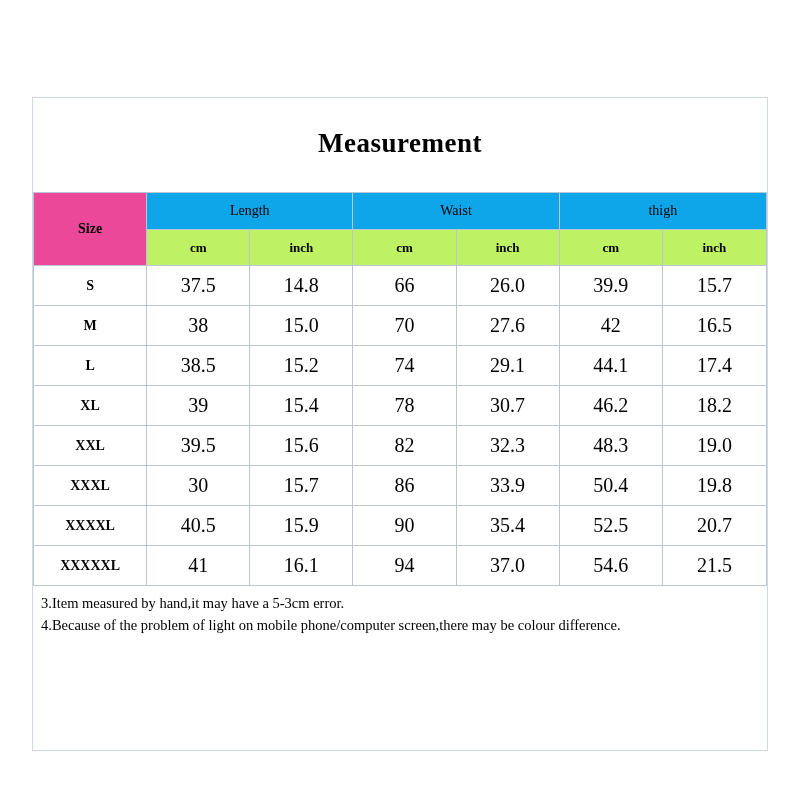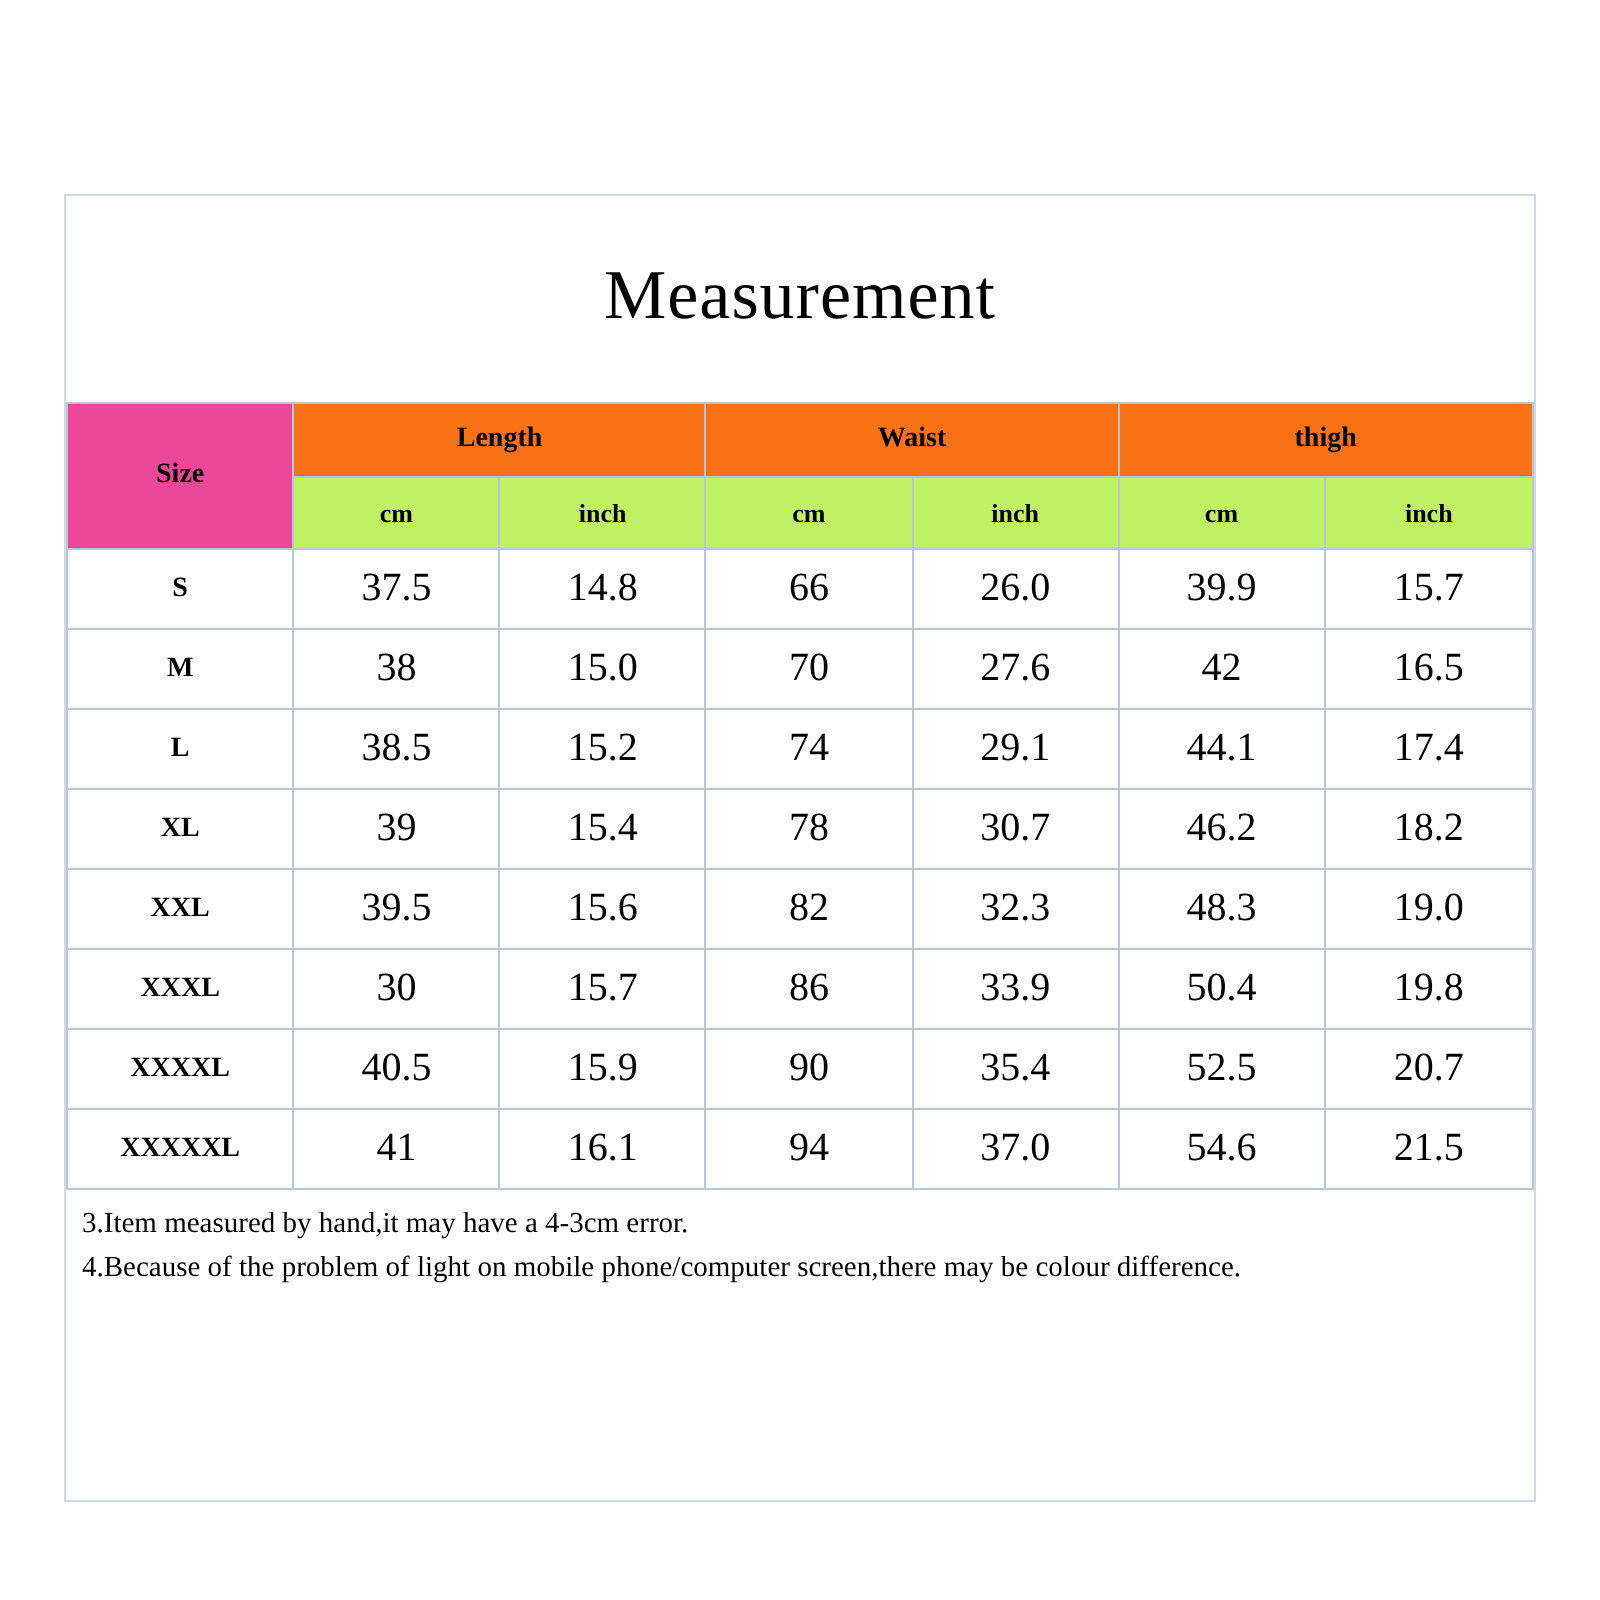--- a/index.html
+++ b/index.html
@@ -22,44 +22,44 @@
     left: 32px;
     top: 97px;
     width: 736px;
     height: 654px;
     border: 1px solid #cfd8e3;
     box-sizing: border-box;
     background: #ffffff;
   }
   .title {
     text-align: center;
-    font-size: 35px;
-    font-weight: normal;
+    font-size: 27px;
+    font-weight: bold;
     color: #000000;
     letter-spacing: 0.5px;
     margin-top: 30px;
     margin-bottom: 0;
     font-family: "Liberation Serif", serif;
   }
   table.size-table {
     border-collapse: collapse;
     width: 734px;
     margin-top: 33px;
     table-layout: fixed;
     font-family: "Liberation Serif", serif;
   }
   table.size-table th,
   table.size-table td {
     border: 1px solid #b9c6d6;
     text-align: center;
     color: #000000;
   }
   th.hdr {
-    background: #f97316;
-    font-weight: bold;
+    background: #0ea5e9;
+    font-weight: normal;
     font-size: 14px;
     height: 36px;
     padding: 0;
   }
   th.sizehdr {
     background: #ec4899;
     font-weight: bold;
     font-size: 14px;
     padding: 0;
   }
@@ -194,18 +194,18 @@
           <td class="val">16.1</td>
           <td class="val">94</td>
           <td class="val">37.0</td>
           <td class="val">54.6</td>
           <td class="val">21.5</td>
         </tr>
       </tbody>
     </table>
 
     <div class="tips">
-      <div>3.Item measured by hand,it may have a 4-3cm error.</div>
+      <div>3.Item measured by hand,it may have a 5-3cm error.</div>
       <div>4.Because of the problem of light on mobile phone/computer screen,there may   be colour difference.</div>
     </div>
 
   </div>
 </div>
 
 </body></html>

